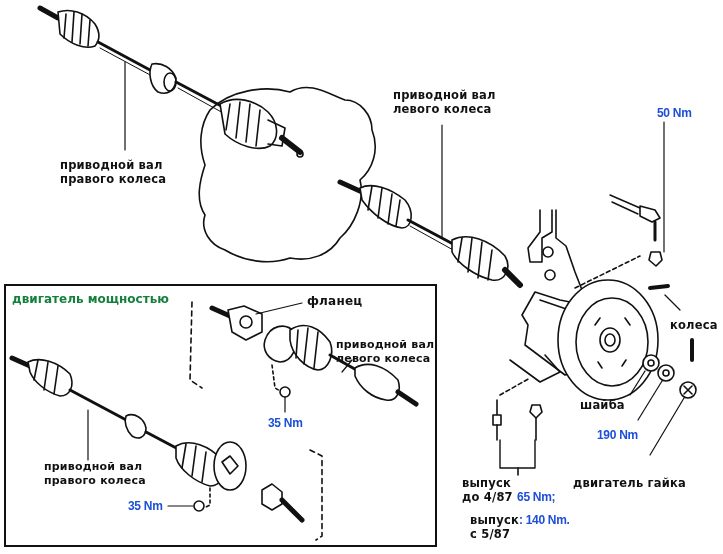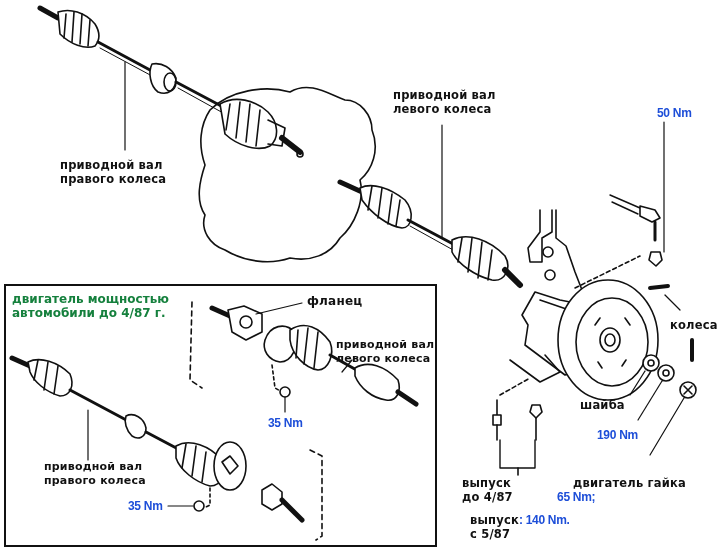--- a/index.html
+++ b/index.html
@@ -163,31 +163,30 @@
 </div>
 
 <div class="torque" style="left:657px;top:106px;">50 Nm</div>
 <div class="lbl" style="left:670px;top:318px;">колеса</div>
 <div class="lbl" style="left:580px;top:398px;text-align:center;">шайба</div>
 <div class="torque" style="left:597px;top:428px;">190 Nm</div>
 <div class="lbl" style="left:573px;top:476px;">двигатель гайка</div>
 
 <div class="lbl" style="left:462px;top:476px;">
   <div>выпуск</div>
-  <div><span>до 4/87</span> <span class="torque" style="position:static;margin-left:40px;">65 Nm;</span></div>
+  <div><span>до 4/87</span> <span class="torque" style="position:static;">65 Nm;</span></div>
 </div>
 <div class="lbl" style="left:470px;top:513px;">
   <div><span>выпуск</span><span class="torque" style="position:static;">: 140 Nm.</span></div>
   <div>с 5/87</div>
 </div>
 
 <div class="inset"></div>
 <div class="box-title">
   <div>двигатель мощностью</div>
-  <div>автомобили до 4/87 г.</div>
 </div>
 <div class="lbl" style="left:307px;top:294px;font-size:12px;">фланец</div>
 <div class="lbl cond" style="left:336px;top:338px;">
   <div>приводной вал</div>
   <div>левого колеса</div>
 </div>
 <div class="torque" style="left:268px;top:416px;">35 Nm</div>
 <div class="lbl cond" style="left:44px;top:460px;">
   <div>приводной вал</div>
   <div>правого колеса</div>

